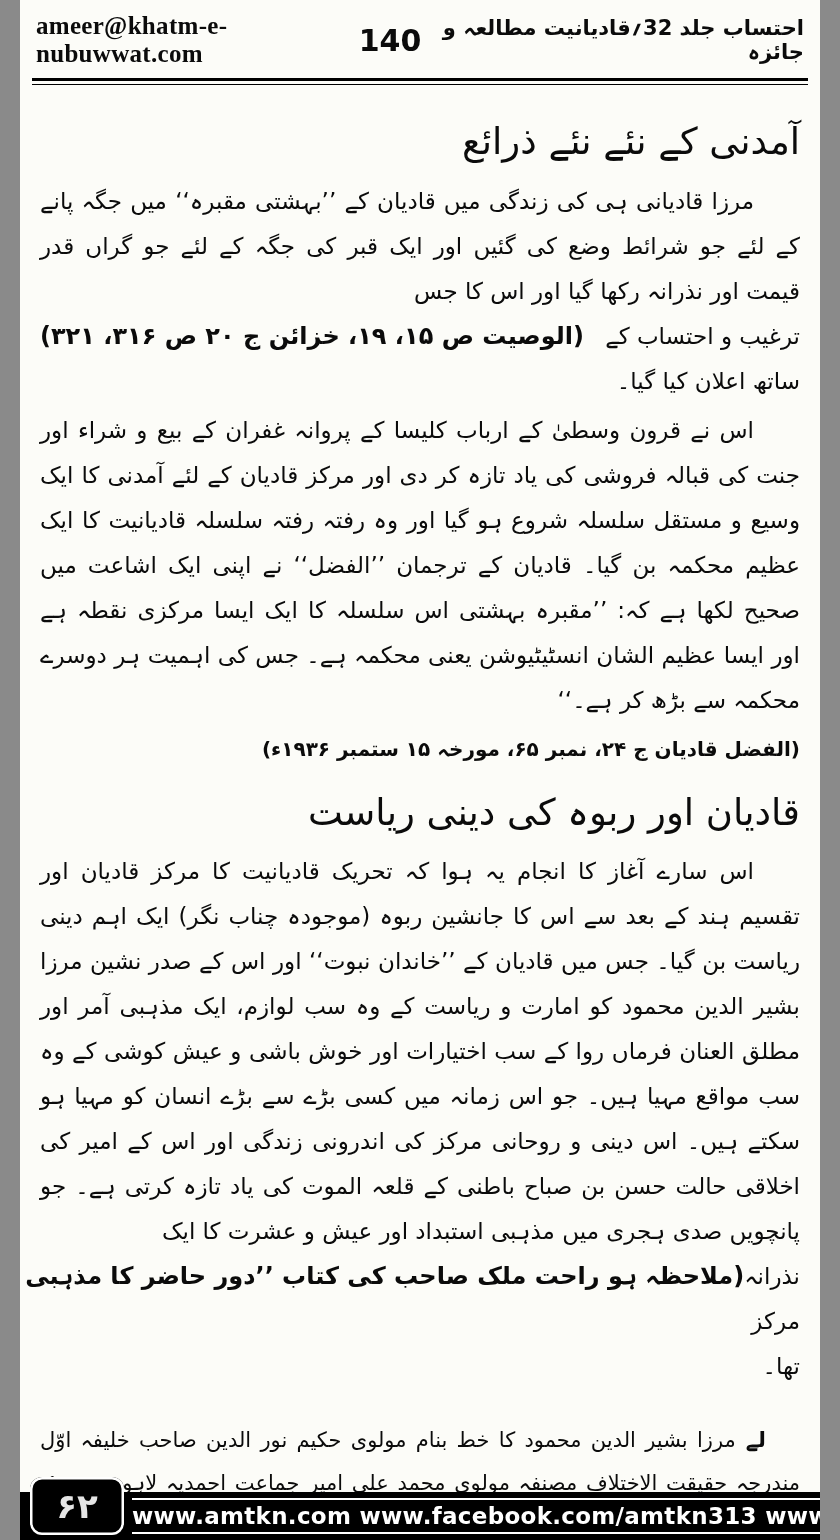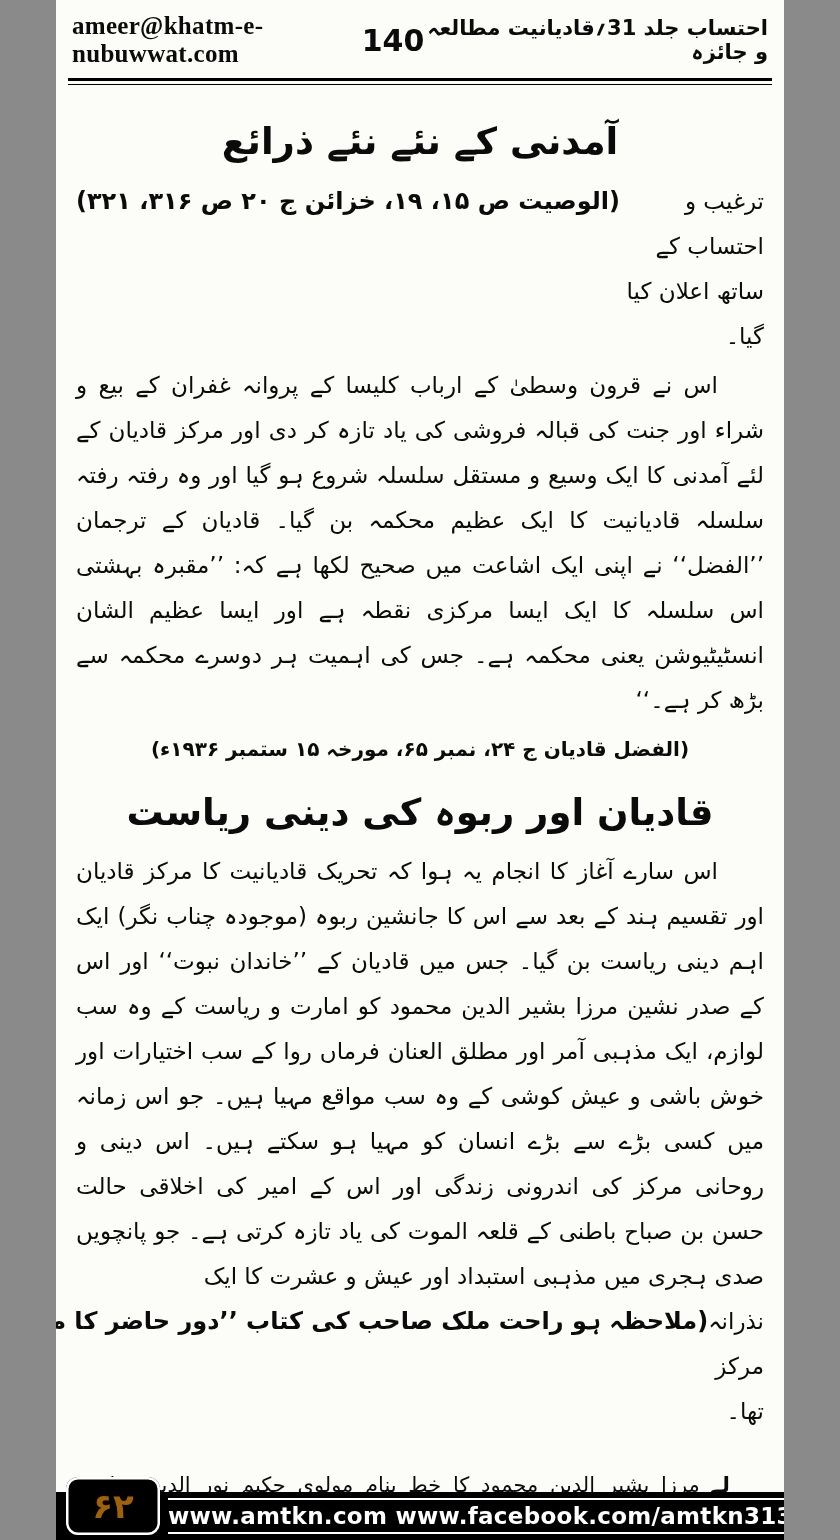--- a/index.html
+++ b/index.html
@@ -1,19 +1,19 @@
 <!DOCTYPE html>
 <html lang="ur"><head>
 <meta charset="utf-8">
 <style>
   * { margin:0; padding:0; box-sizing:border-box; }
   html,body { background:#8a8a8a; }
   .page {
     position:relative;
-    width:728px; height:1540px;
+    width:800px; height:1540px;
     margin:0 auto;
     background:#fcfcf8;
     color:#0b0b0b;
     font-family:"DejaVu Sans", sans-serif;
     overflow:hidden;
   }
   
   .header {
     display:flex; justify-content:space-between; align-items:center;
     padding:12px 16px 6px 16px;
@@ -36,34 +36,34 @@
     direction:rtl;
     padding:16px 20px 0 20px;
   }
   .para {
     font-size:23px;
     line-height:45px;
     text-align:justify;
   }
   .indent { text-indent:46px; }
   .heading {
-    text-align:center;
+    text-align:right;
     font-size:37px;
-    font-weight:bold;
+    font-weight:normal;
     line-height:1.45;
     margin:14px 0 10px 0;
   }
   .cite-line {
     display:flex; justify-content:space-between; align-items:baseline;
     font-size:23px; line-height:45px;
     margin-bottom:4px;
   }
   .cite { font-size:24px; font-weight:bold; white-space:nowrap; }
   .cite-only {
-    text-align:center;
+    text-align:right;
     font-size:20px; font-weight:bold;
     line-height:45px;
     margin:4px 0 6px 0;
   }
   .footnote {
     margin-top:30px;
     font-size:21px;
     line-height:43px;
     text-align:justify;
     text-indent:34px;
@@ -92,41 +92,42 @@
   }
   .pagebox {
     position:absolute; left:10px; bottom:5px;
     width:94px; height:58px;
     background:#000;
     border-radius:12px;
     box-shadow: inset 0 0 0 2.5px #fff;
     display:flex; align-items:center; justify-content:center;
   }
   .pagebox span {
-    color:#a16207; font-size:34px; font-weight:bold; line-height:1;
+    color:#e5e5e5; font-size:34px; font-weight:bold; line-height:1;
   }
 </style>
 </head>
 <body>
 
 <div class="page">
 
   <header class="header">
     <span class="email">ameer@khatm-e-nubuwwat.com</span>
     <span class="pageno">140</span>
-    <span class="title">احتساب جلد 31؍قادیانیت مطالعہ و جائزہ</span>
+    <span class="title">احتساب جلد 32؍قادیانیت مطالعہ و جائزہ</span>
   </header>
 
   <div class="rule"></div>
 
   <main class="content">
 
 
     <h2 class="heading">آمدنی کے نئے نئے ذرائع</h2>
 
+    <p class="para indent">مرزا قادیانی ہی کی زندگی میں قادیان کے ’’بہشتی مقبرہ‘‘ میں جگہ پانے کے لئے جو شرائط وضع کی گئیں اور ایک قبر کی جگہ کے لئے جو گراں قدر قیمت اور نذرانہ رکھا گیا اور اس کا جس</p>
     <div class="cite-line">
       <span class="tail">ترغیب و احتساب کے ساتھ اعلان کیا گیا۔</span>
       <span class="cite">(الوصیت ص ۱۵، ۱۹، خزائن ج ۲۰ ص ۳۱۶، ۳۲۱)</span>
     </div>
 
     <p class="para indent">اس نے قرون وسطیٰ کے ارباب کلیسا کے پروانہ غفران کے بیع و شراء اور جنت کی قبالہ فروشی کی یاد تازہ کر دی اور مرکز قادیان کے لئے آمدنی کا ایک وسیع و مستقل سلسلہ شروع ہو گیا اور وہ رفتہ رفتہ سلسلہ قادیانیت کا ایک عظیم محکمہ بن گیا۔ قادیان کے ترجمان ’’الفضل‘‘ نے اپنی ایک اشاعت میں صحیح لکھا ہے کہ: ’’مقبرہ بہشتی اس سلسلہ کا ایک ایسا مرکزی نقطہ ہے اور ایسا عظیم الشان انسٹیٹیوشن یعنی محکمہ ہے۔ جس کی اہمیت ہر دوسرے محکمہ سے بڑھ کر ہے۔‘‘</p>
     <div class="cite-only">(الفضل قادیان ج ۲۴، نمبر ۶۵، مورخہ ۱۵ ستمبر ۱۹۳۶ء)</div>
 
     <h2 class="heading">قادیان اور ربوہ کی دینی ریاست</h2>
 

